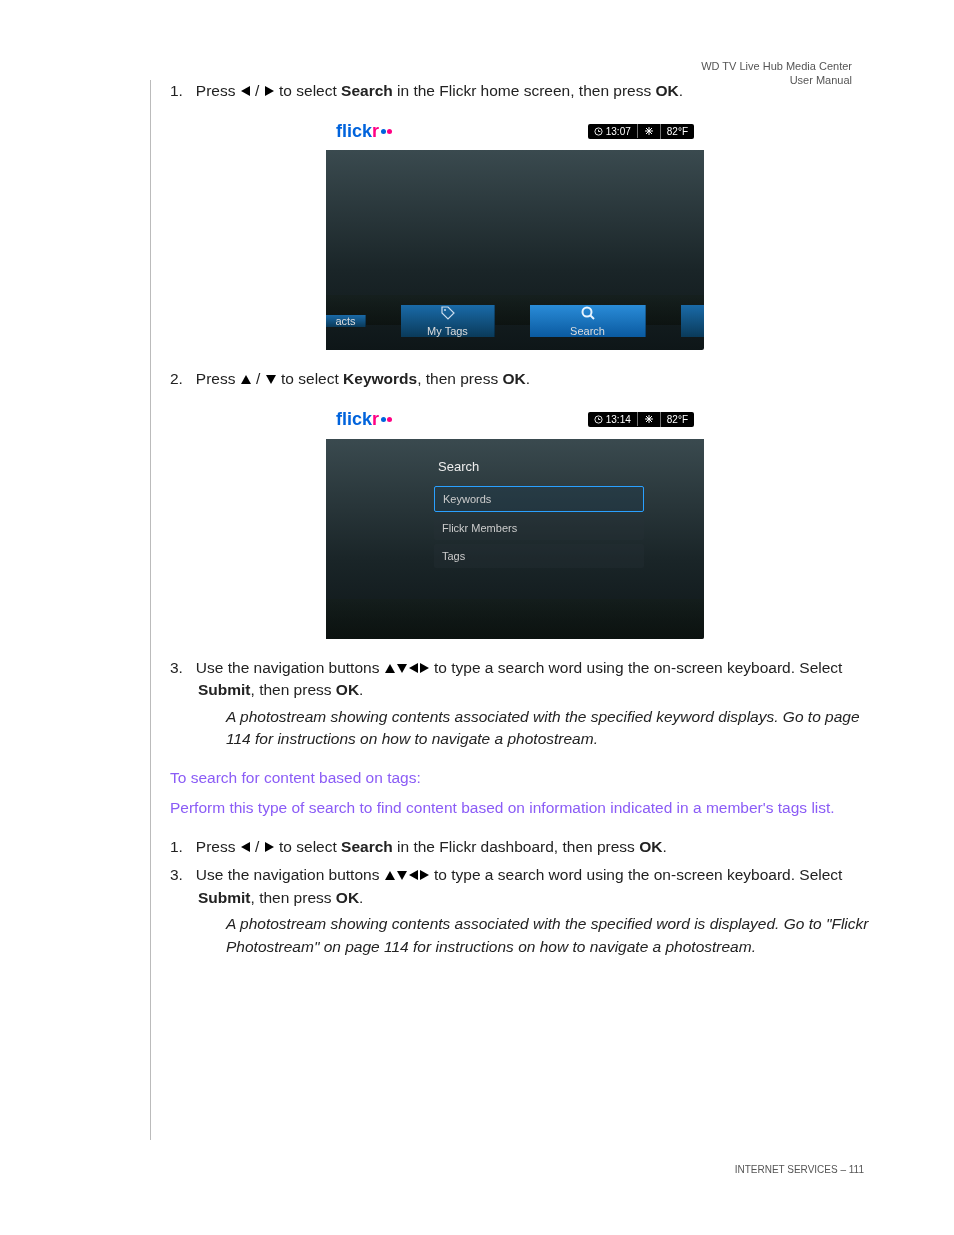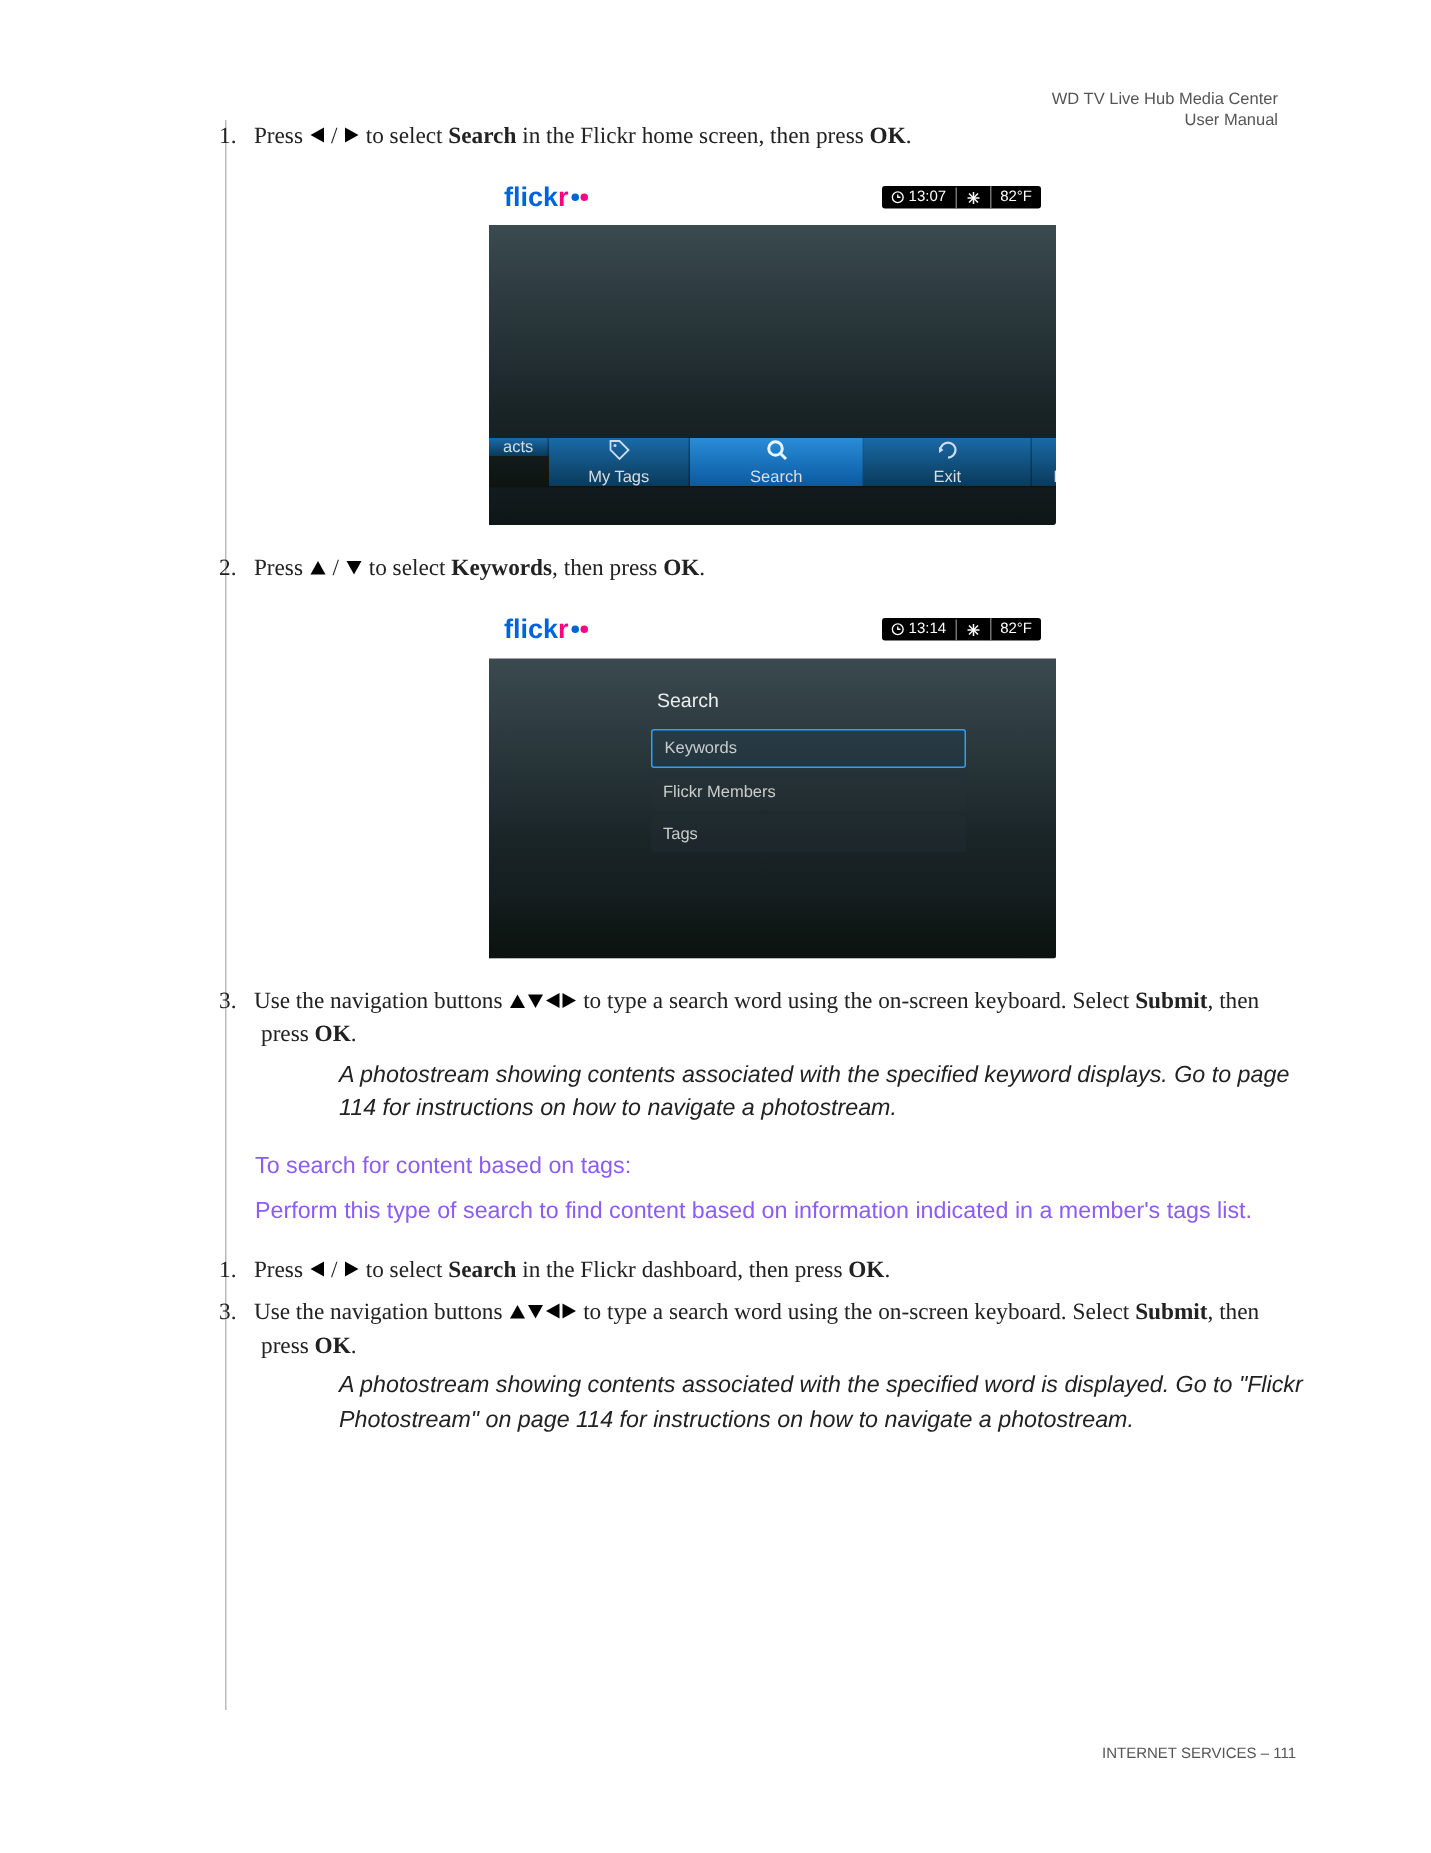--- a/index.html
+++ b/index.html
@@ -32,23 +32,22 @@
     top: 80px;
     left: 150px;
     width: 1px;
     height: 1060px;
     background: #bbb;
   }
   .step-line {
     font-size: 15.5px;
     color: #222;
     line-height: 1.45;
-    padding-left: 24px;
+    padding-left: 48px;
     text-indent: -28px;
-    font-family: Liberation Serif, serif;
   }
   .body-line {
     font-size: 15.5px;
     color: #8b5cf6;
     line-height: 1.45;
     padding-left: 20px;
     margin-top: 8px;
   }
   .sub-line {
     font-size: 15.5px;
@@ -84,21 +83,21 @@
   .flickr-logo {
     font-size: 18px;
     font-weight: bold;
     color: #0063dc;
   }
   .flickr-logo .pink { color: #ff0084; }
   .flickr-dot1 { display:inline-block; width:5px; height:5px; border-radius:50%; background:#0063dc; margin-left:2px; vertical-align: 3px; }
   .flickr-dot2 { display:inline-block; width:5px; height:5px; border-radius:50%; background:#ff0084; margin-left:1px; vertical-align: 3px; }
   .status-bar {
     display: flex;
-    align-items: flex-end;
+    align-items: flex-start;
     background: #000;
     color: #fff;
     font-size: 10px;
     border-radius: 2px;
     overflow: hidden;
   }
   .status-bar .seg {
     padding: 2px 6px;
     border-left: 1px solid #737373;
     display: flex;
@@ -118,21 +117,22 @@
     background: linear-gradient(to bottom, rgba(20,30,20,0.3), rgba(10,15,10,0.6));
   }
   
   .nav-strip {
     position: absolute;
     bottom: 0;
     left: 0;
     right: 0;
     height: 58px;
     display: flex;
-    align-items: flex-start;
+    align-items: center;
+    gap: 35px;
   }
   .nav-item {
     flex: 0 0 auto;
     color: #ddd;
     font-size: 11px;
     text-align: center;
     display: flex;
     flex-direction: column;
     align-items: center;
     justify-content: center;

